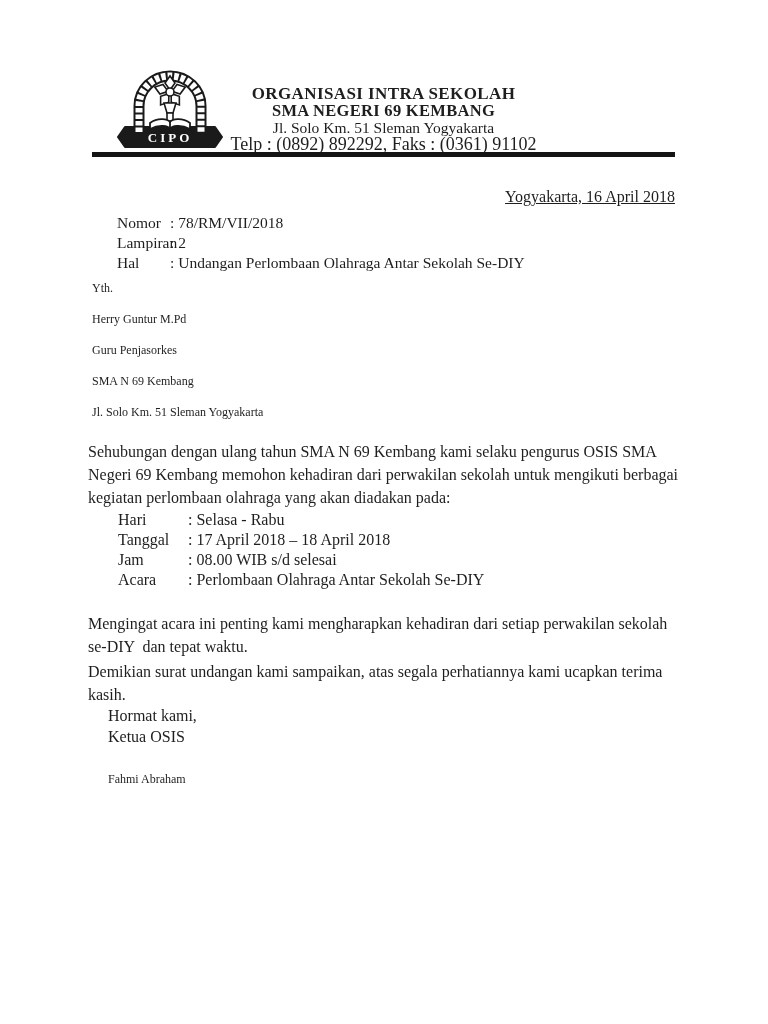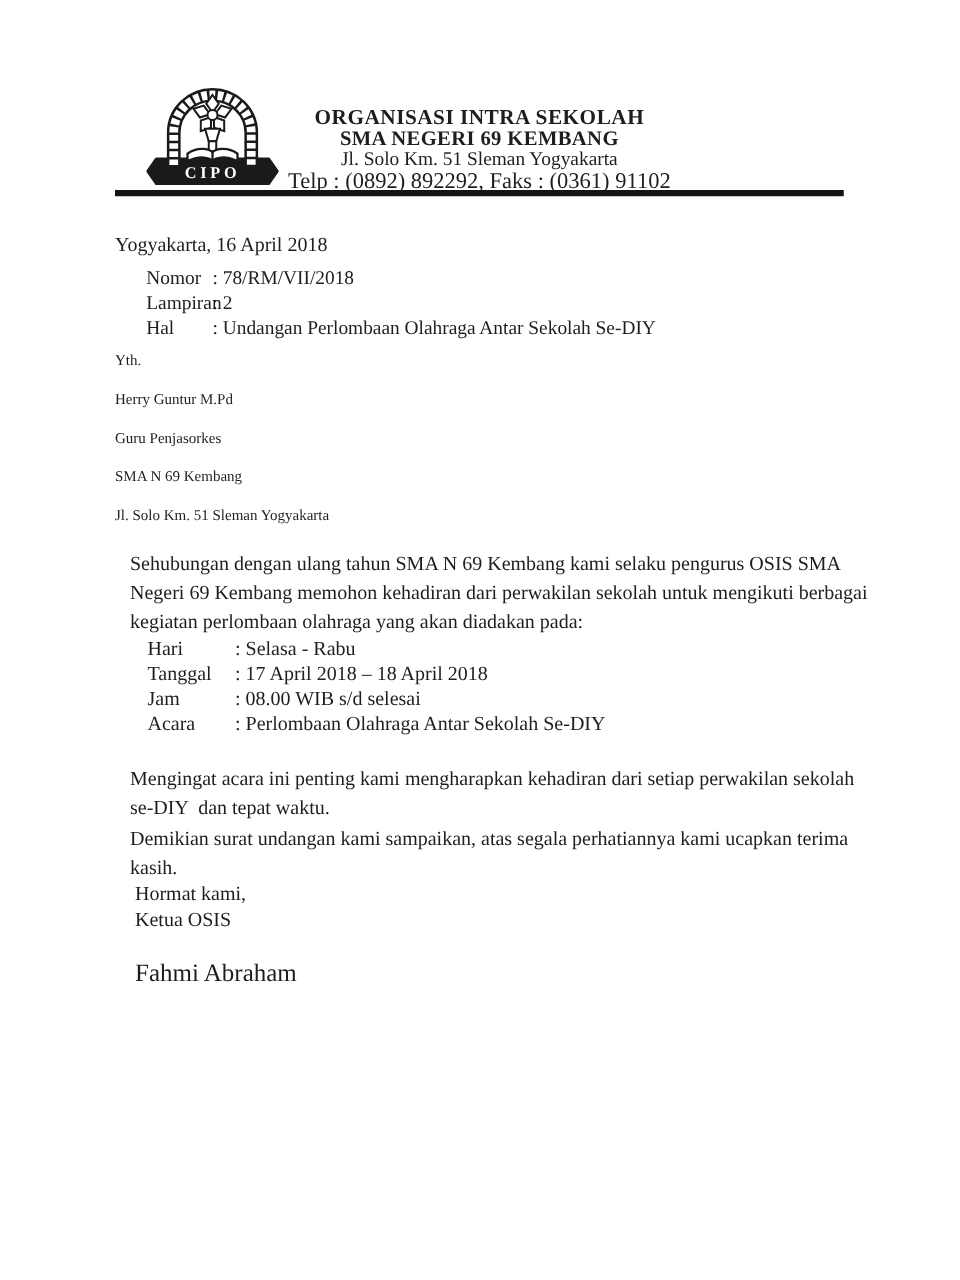--- a/index.html
+++ b/index.html
@@ -7,37 +7,37 @@
     position:relative; width:768px; height:1024px; background:#ffffff;
     font-family:"Liberation Serif", serif; color:#1e1e1e; overflow:hidden;
   }
   .letterhead-logo { position:absolute; left:117px; top:66px; width:106px; height:88px; }
   .letterhead-text { position:absolute; left:92px; width:583px; top:85px; text-align:center; }
   .lh1 { font-size:17px; font-weight:bold; line-height:17px; letter-spacing:0.4px; }
   .lh2 { font-size:16.5px; font-weight:bold; line-height:17px; letter-spacing:0.3px; }
   .lh3 { font-size:15.5px; line-height:17px; }
   .lh4 { font-size:18px; line-height:17px; }
   .rule { position:absolute; left:92px; top:152px; width:583px; height:5px; background:#141414; }
-  .date-line { position:absolute; left:92px; width:583px; top:187px; font-size:16px; line-height:19px; }
+  .date-line { position:absolute; left:92px; width:583px; top:187px; text-align:right; font-size:16px; line-height:19px;text-decoration:underline; }
   .meta { position:absolute; left:91px; top:213px; font-size:15.5px; line-height:20px;margin-left:26px; }
   .meta-row { display:flex; }
   .meta-label { width:53px; flex:0 0 53px; }
   .meta-value { white-space:pre; }
   .recipient { position:absolute; left:92px; top:273px; font-size:12px; line-height:31px; }
-  .para { position:absolute; left:104px; width:590px; font-size:16px; line-height:23px; }
+  .para { position:absolute; left:88px; width:590px; font-size:16px; line-height:23px; }
   .para span { display:block; white-space:pre; }
   .p1 { top:440px; }
   .p2 { top:612px; }
   .p3 { top:660px; }
   .details { position:absolute; left:118px; top:510px; font-size:16px; line-height:20px; }
   .detail-row { display:flex; }
   .detail-label { width:70px; flex:0 0 70px; }
   .detail-value { white-space:pre; }
   .sig { position:absolute; left:108px; top:705px; font-size:16px; line-height:21px; }
-  .sig-name { position:absolute; left:108px; top:770px; font-size:20px; line-height:19px; }
+  .sig-name { position:absolute; left:108px; top:770px; font-size:12px; line-height:19px; }
 </style>
 </head>
 <body>
 
 <div class="page">
 
   <svg class="letterhead-logo" viewBox="0 0 106 88">
 
     <polygon points="8,61 98,61 105,71 98,81 8,81 1,71" fill="#1a1a1a" stroke="#1a1a1a" stroke-width="2" stroke-linejoin="round"></polygon>
 

